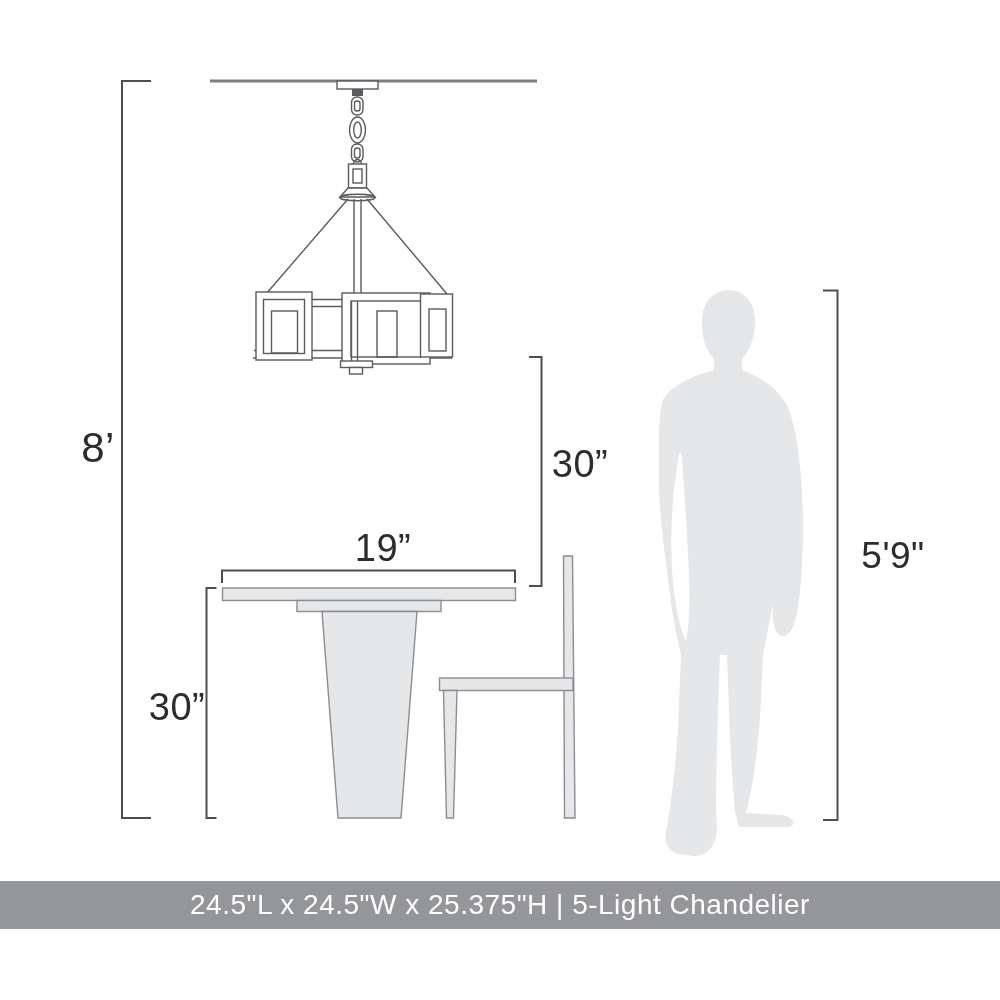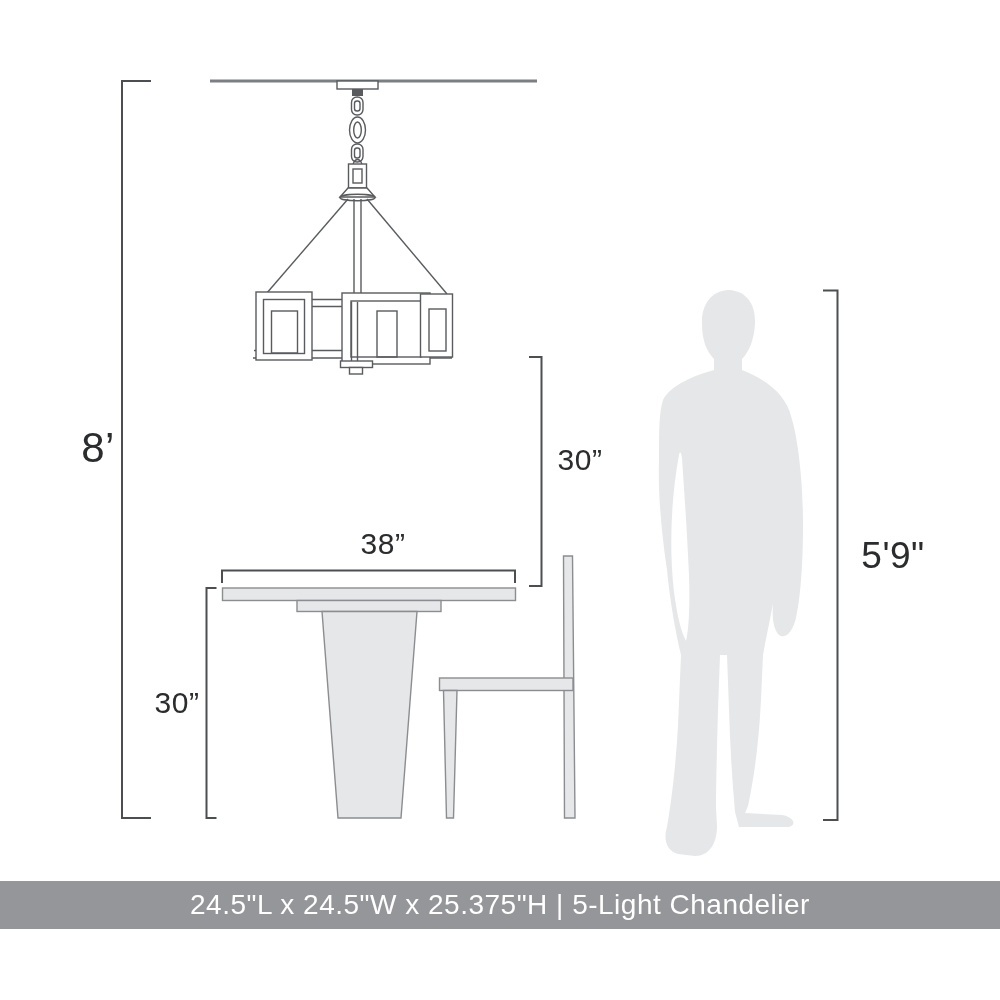--- a/index.html
+++ b/index.html
@@ -11,21 +11,21 @@
     overflow: hidden;
     font-family: "Liberation Sans", sans-serif;
   }
   .art {
     position: absolute;
     left: 0; top: 0;
   }
   .dim-label {
     position: absolute;
     color: #2b2c2e;
-    font-size: 30px;
+    font-size: 38px;
     text-align: center;
     white-space: nowrap;
     letter-spacing: 0.5px;
     line-height: 1;
   }
   #label-8ft { left: 68px; top: 427px; width: 60px; font-size: 42px; }
   #label-30-drop { left: 548px; top: 445px; width: 64px; }
   #label-38-width { left: 351px; top: 529px; width: 64px; }
   #label-30-table { left: 145px; top: 688px; width: 64px; }
   #label-5ft9 { left: 851px; top: 537px; width: 84px; font-size: 37px; }
@@ -163,21 +163,21 @@
         <rect x="340.5" y="361" width="32" height="6.5" fill="#ffffff"></rect>
         <rect x="349.5" y="367.5" width="13" height="6.5" fill="#ffffff"></rect>
       </g>
     </g>
   </svg>
 
   <div class="dim-label" id="label-8ft">8’</div>
 
   <div class="dim-label" id="label-30-drop">30”</div>
 
-  <div class="dim-label" id="label-38-width">38”</div>
+  <div class="dim-label" id="label-38-width">19”</div>
 
   <div class="dim-label" id="label-30-table">30”</div>
 
   <div class="dim-label" id="label-5ft9">5'9"</div>
 
   <div class="banner">
     <span>24.5"L x 24.5"W x 25.375"H | 5-Light Chandelier</span>
   </div>
 
 </div>

